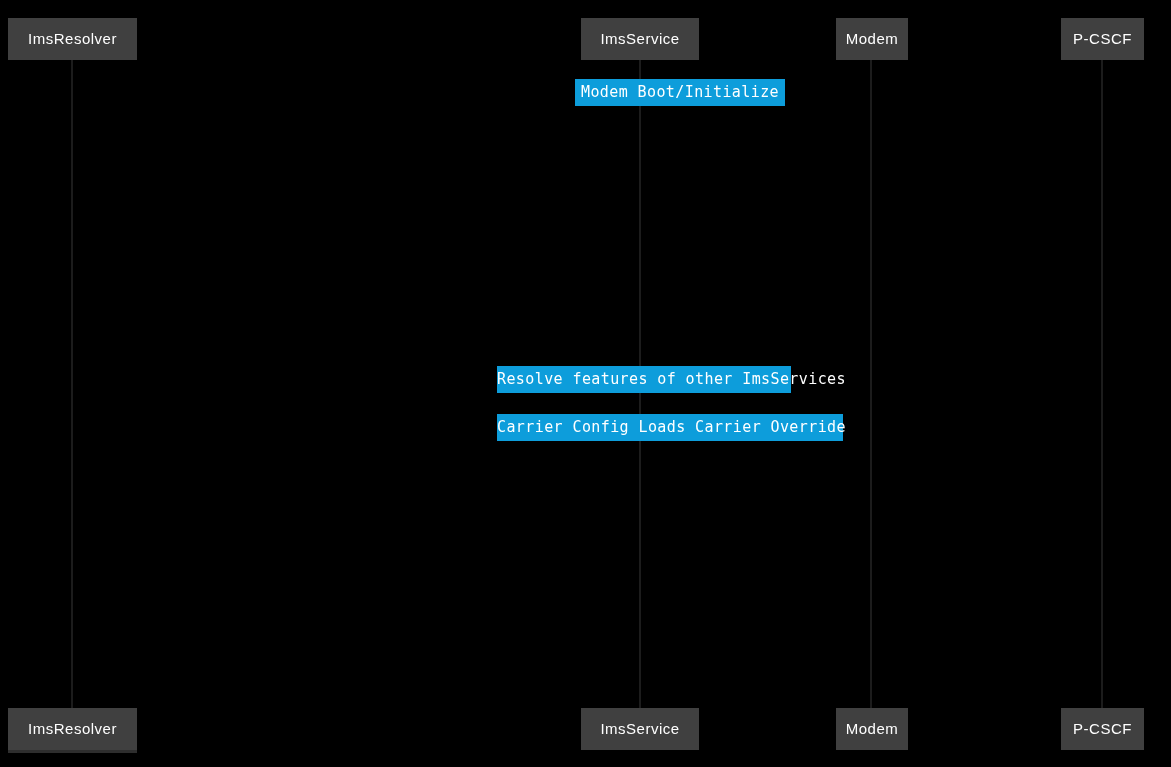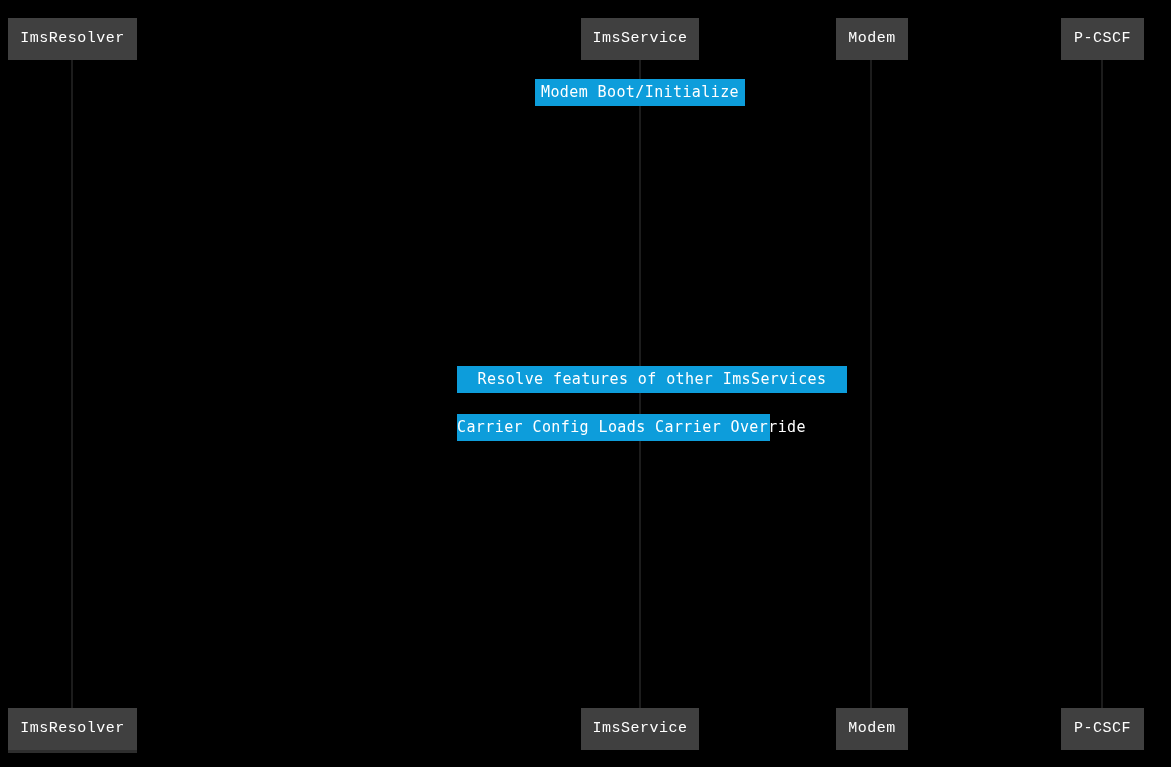--- a/index.html
+++ b/index.html
@@ -28,21 +28,21 @@
     background: #1c1c1c;
     top: 60px;
     bottom: 59px;
   }
 
   
   .participant {
     position: absolute;
     background: #404040;
     color: #ffffff;
-    font-family: Liberation Mono, monospace;
+    font-family: Liberation Sans, sans-serif;
     font-size: 15px;
     line-height: 42px;
     height: 42px;
     text-align: center;
     white-space: nowrap;
     letter-spacing: 0.5px;
     box-sizing: border-box;
   }
 
   .participant.top  { top: 18px; }
@@ -54,20 +54,21 @@
     background: #0d9ddb;
     color: #ffffff;
     font-family: "DejaVu Sans Mono", "Liberation Mono", monospace;
     font-size: 15px;
     line-height: 27px;
     height: 27px;
     text-align: center;
     white-space: nowrap;
     letter-spacing: 0.4px;
     box-sizing: border-box;
+    margin-left: 40px;
   }
 
   
   .baseline {
     position: absolute;
     left: 8px;
     top: 750px;
     width: 129px;
     height: 3px;
     background: #2e2e2e;
@@ -87,23 +88,23 @@
 
   <div class="participant top" style="left:581px; width:118px;">ImsService</div>
 
   <div class="participant top" style="left:836px; width:72px;">Modem</div>
 
   <div class="participant top" style="left:1061px; width:83px;">P-CSCF</div>
 
   <div class="note" style="left:535px; top:79px; width:210px;">Modem Boot/Initialize</div>
 
 
-  <div class="note" style="left:457px; top:366px; width:390px;">Resolve features of other ImsServices</div>
+  <div class="note" style="left:457px; top:366px; width:294px;">Resolve features of other ImsServices</div>
 
-  <div class="note" style="left:457px; top:414px; width:313px;">Carrier Config Loads Carrier Override</div>
+  <div class="note" style="left:457px; top:414px; width:346px;">Carrier Config Loads Carrier Override</div>
 
   <div class="participant bot" style="left:8px; width:129px;">ImsResolver</div>
 
   <div class="participant bot" style="left:581px; width:118px;">ImsService</div>
 
   <div class="participant bot" style="left:836px; width:72px;">Modem</div>
 
   <div class="participant bot" style="left:1061px; width:83px;">P-CSCF</div>
 
   <div class="baseline"></div>

